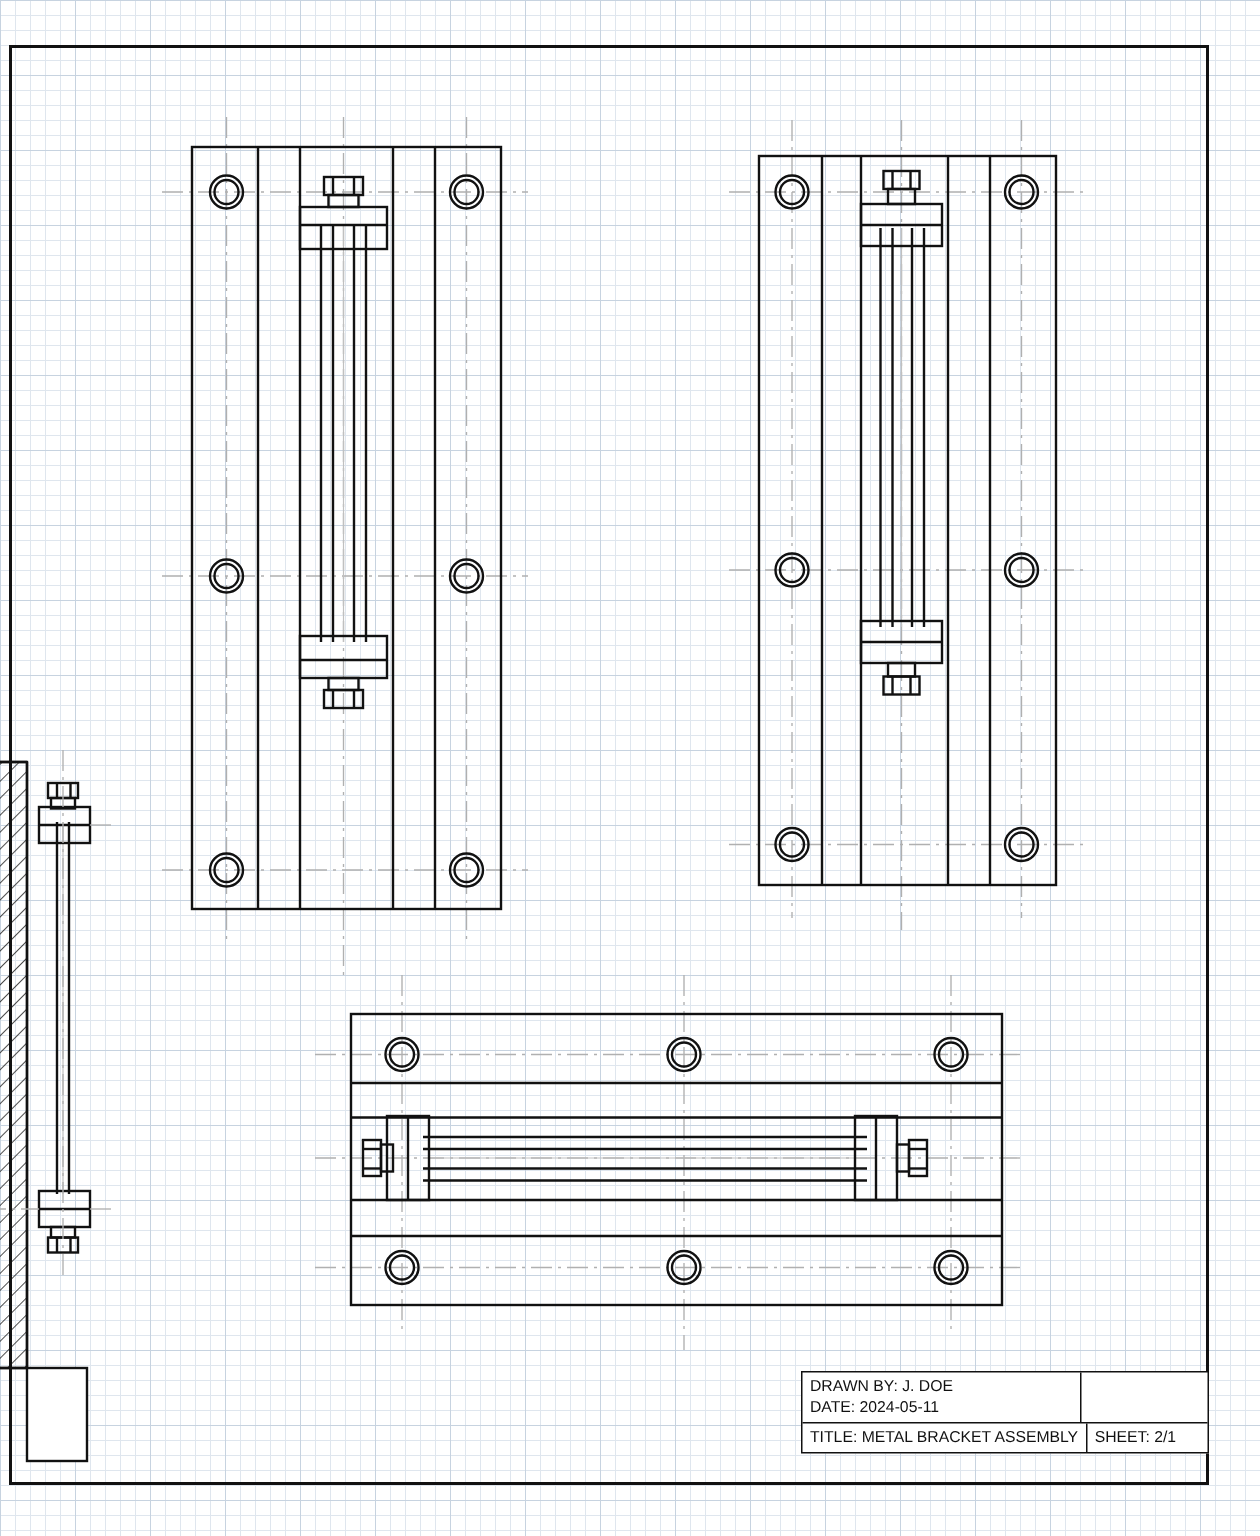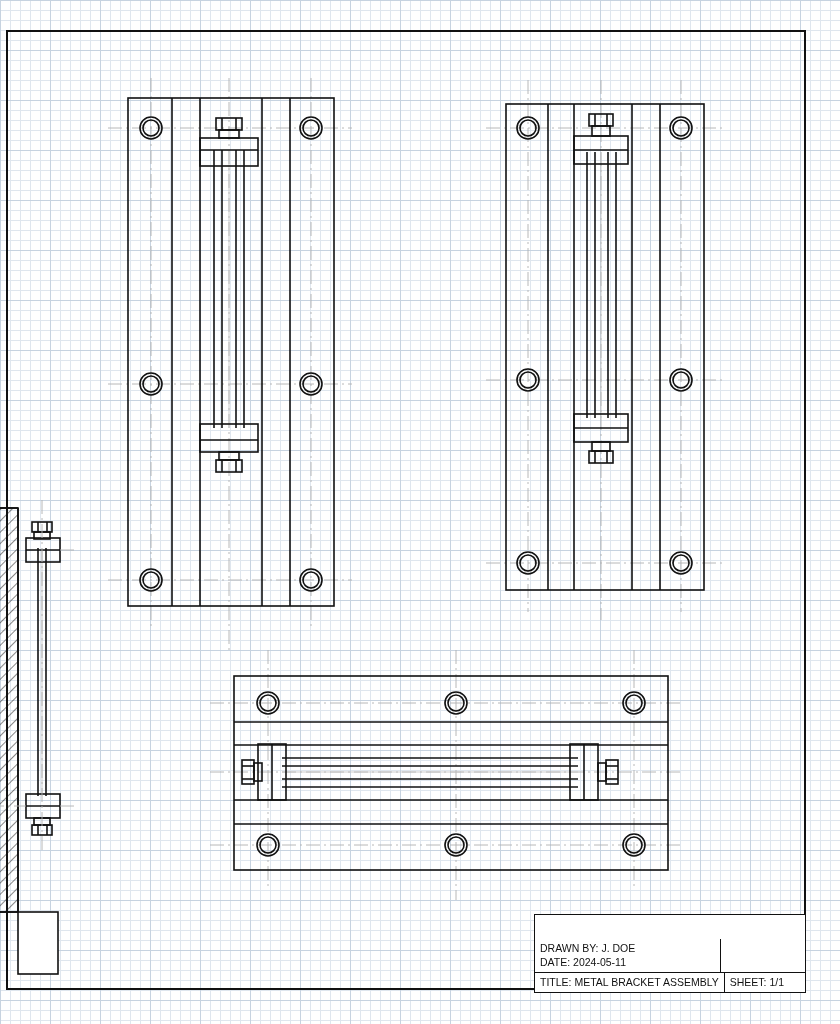--- a/index.html
+++ b/index.html
@@ -75,21 +75,21 @@
     box-sizing: border-box;
     border-right: 1.5px solid #111;
     line-height: 13px;
   }
   .tb-right {
     flex: 1;
     padding: 3px 5px;
     box-sizing: border-box;
     line-height: 13px;
   }
-  .tb-stack { line-height: 13.5px; margin-top: 24px; }
+  .tb-stack { line-height: 13.5px; }
   .tb-line { white-space: nowrap; }
 </style>
 </head>
 <body>
 
 <div id="sheet">
 
   <div class="grid-fine"></div>
   <div class="grid-coarse"></div>
 
@@ -317,18 +317,18 @@
         <div class="tb-line">DRAWN BY: J. DOE</div>
         <div class="tb-line">DATE: 2024-05-11</div>
       </div>
       <div class="tb-right"></div>
     </div>
     <div class="tb-row">
       <div class="tb-left">
         <div class="tb-line">TITLE:  METAL BRACKET ASSEMBLY</div>
       </div>
       <div class="tb-right">
-        <div class="tb-line">SHEET:  1/1</div>
+        <div class="tb-line">SHEET:  2/1</div>
       </div>
     </div>
   </div>
 
 </div>
 
 </body></html>

